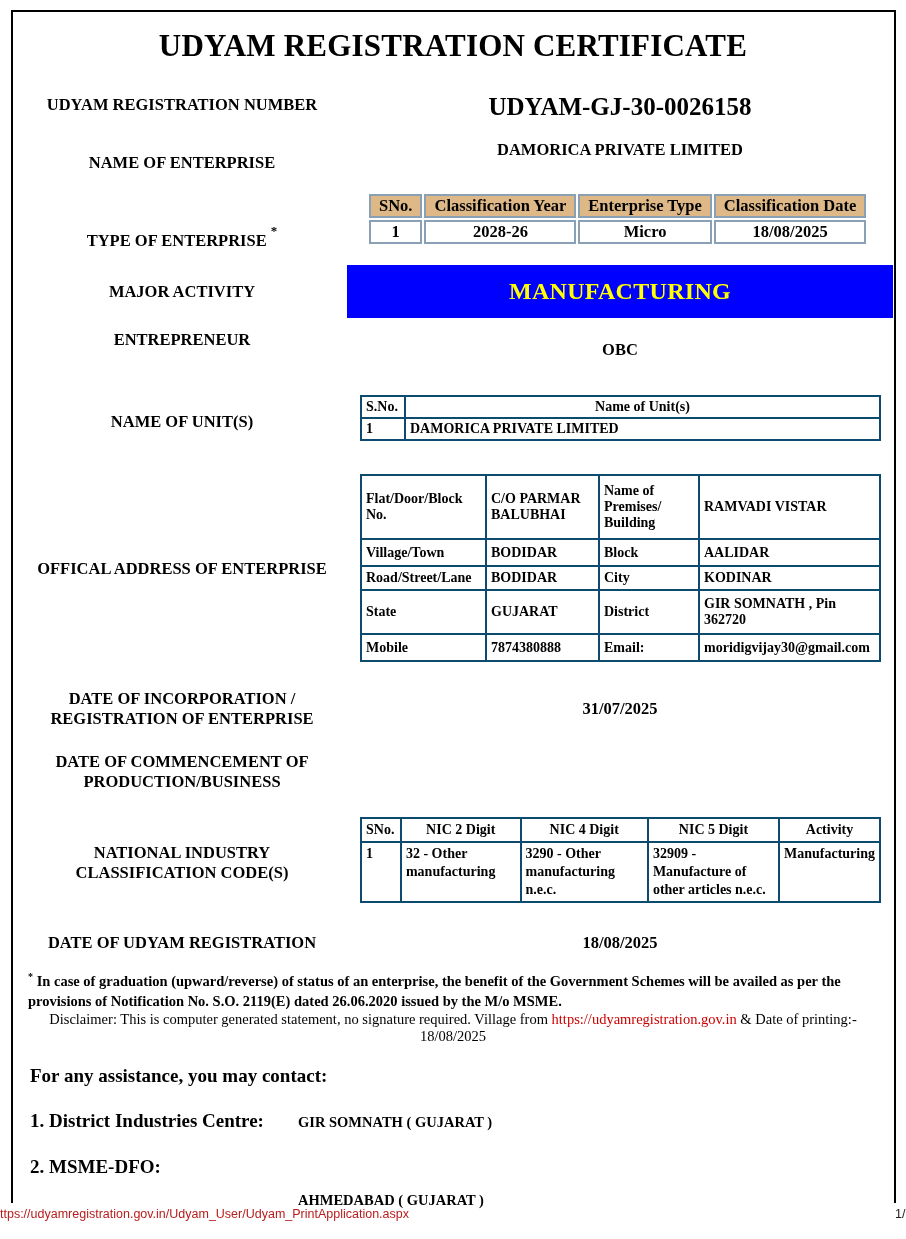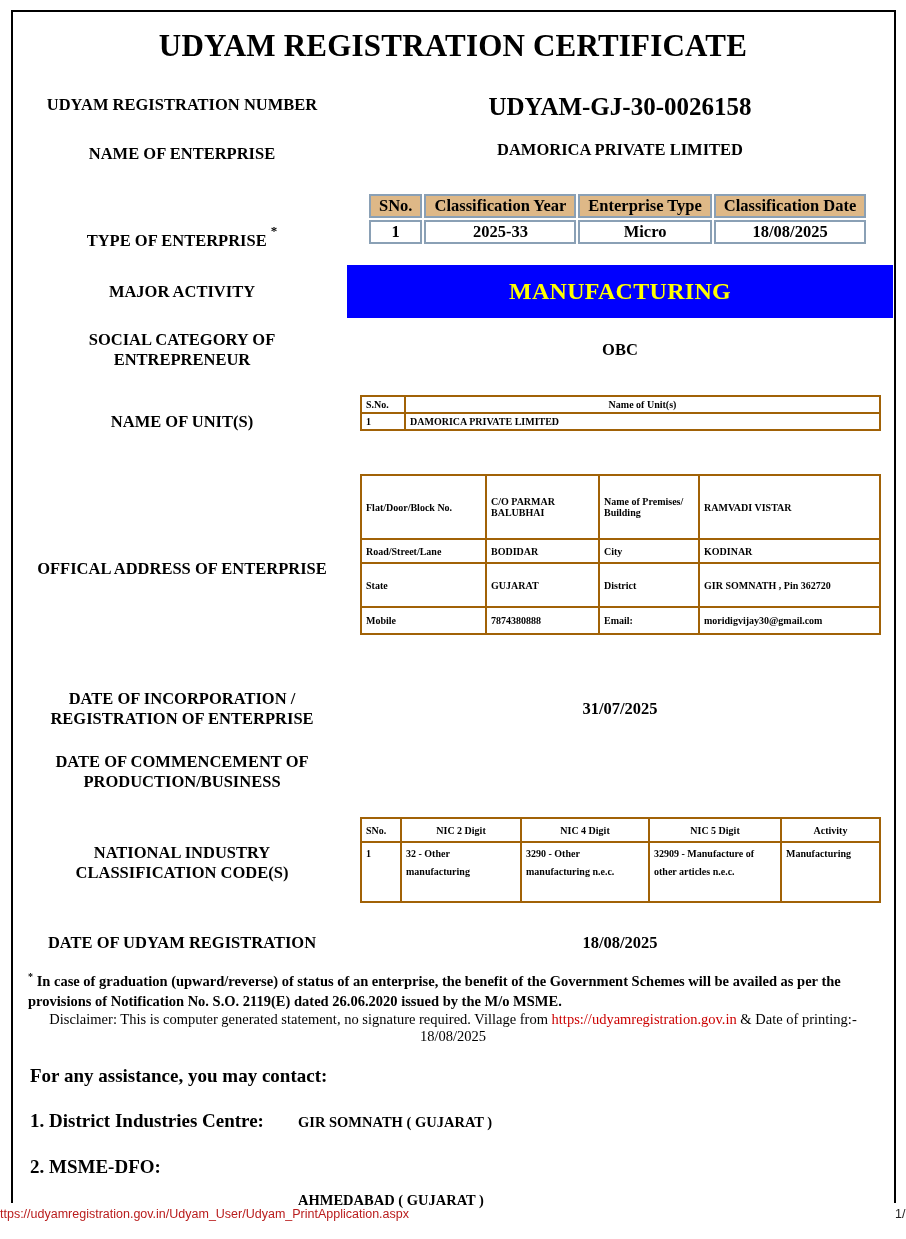--- a/index.html
+++ b/index.html
@@ -15,21 +15,21 @@
     .v19 { font-size: 25px; }
     sup.star { font-size: 13px; position: relative; top: -4px; }
     table { border-collapse: separate; }
     .ctable { position: absolute; left: 367px; top: 192px; border-spacing: 2px; }
     .ctable th, .ctable td { border: 2px solid #8aa0b5; font-size: 16.5px; font-weight: bold; text-align: center; padding: 0 8px; height: 20px; }
     .ctable th { background: #deb887; }
     .ctable td { background: #fff; }
     .banner { position: absolute; left: 347px; top: 265px; width: 546px; height: 53px; background: #0000ff;
               color: #ffff00; font-size: 24px; font-weight: bold; text-align: center; line-height: 53px; letter-spacing: 0.3px; }
     .gtable { position: absolute; border-collapse: collapse; border: 2px solid #8a8a8a; }
-    .gtable td, .gtable th { border: 2px solid #a16207; font-size: 10px; font-weight: bold; padding: 2px 4px; vertical-align: middle; }
+    .gtable td, .gtable th { border: 2px solid #0c4a6e; font-size: 14px; font-weight: bold; padding: 2px 4px; vertical-align: middle; }
     .gtable th { text-align: center; }
     .unit-table { left: 360px; top: 395px; width: 521px; }
     .addr-table { left: 360px; top: 474px; width: 521px; }
     .addr-table td { text-align: left; }
     .nic-table { left: 360px; top: 817px; width: 521px; }
     .nic-table td { vertical-align: top; text-align: left; line-height: 18px; }
     .note { left: 28px; top: 967px; width: 856px; font-size: 14.5px; font-weight: bold; line-height: 20px; }
     .disc { left: 30px; top: 1011px; width: 846px; font-size: 14.5px; text-align: center; line-height: 17px; }
     .disc a { color: #cc0000; text-decoration: none; }
     .contact-h { left: 30px; top: 1065px; font-size: 19px; font-weight: bold; }
@@ -41,51 +41,50 @@
 </head>
 <body>
 
 <div class="frame"></div>
 
 <div class="abs title">UDYAM REGISTRATION CERTIFICATE</div>
 
 <div class="abs lbl" style="top:95px;">UDYAM REGISTRATION NUMBER</div>
 <div class="abs val v19" style="top:93px;">UDYAM-GJ-30-0026158</div>
 
-<div class="abs lbl" style="top:144px;">NAME OF ENTERPRISE</div>
+<div class="abs lbl" style="top:153px;">NAME OF ENTERPRISE</div>
 <div class="abs val v16" style="top:140px;">DAMORICA PRIVATE LIMITED</div>
 
 <div class="abs lbl" style="top:225px;">
   <span>TYPE OF ENTERPRISE</span>
   <sup class="star">*</sup>
 </div>
 <table class="ctable">
   <thead>
     <tr>
       <th>SNo.</th>
       <th>Classification Year</th>
       <th>Enterprise Type</th>
       <th>Classification Date</th>
     </tr>
   </thead>
   <tbody>
     <tr>
       <td>1</td>
-      <td>2025-33</td>
+      <td>2028-26</td>
       <td>Micro</td>
       <td>18/08/2025</td>
     </tr>
   </tbody>
 </table>
 
 <div class="abs lbl" style="top:282px;">MAJOR ACTIVITY</div>
 <div class="banner">MANUFACTURING</div>
 
 <div class="abs lbl" style="top:330px;">
-  <div>SOCIAL CATEGORY OF</div>
   <div>ENTREPRENEUR</div>
 </div>
 <div class="abs val v16" style="top:340px;">OBC</div>
 
 <div class="abs lbl" style="top:412px;">NAME OF UNIT(S)</div>
 <table class="gtable unit-table">
   <tbody>
       <tr>
     <th style="width:34px; text-align:left;">S.No.</th>
     <th>Name of Unit(s)</th>
@@ -98,20 +97,26 @@
   </table>
 
 <div class="abs lbl" style="top:559px;">OFFICAL ADDRESS OF ENTERPRISE</div>
 <table class="gtable addr-table">
   <tbody>
       <tr style="height:64px;">
     <td style="width:115px;">Flat/Door/Block No.</td>
     <td style="width:103px;">C/O PARMAR BALUBHAI</td>
     <td style="width:90px;">Name of Premises/ Building</td>
     <td>RAMVADI VISTAR</td>
+  </tr>
+  <tr style="height:27px;">
+    <td>Village/Town</td>
+    <td>BODIDAR</td>
+    <td>Block</td>
+    <td>AALIDAR</td>
   </tr>
   <tr style="height:24px;">
     <td>Road/Street/Lane</td>
     <td>BODIDAR</td>
     <td>City</td>
     <td>KODINAR</td>
   </tr>
   <tr style="height:44px;">
     <td>State</td>
     <td>GUJARAT</td>

